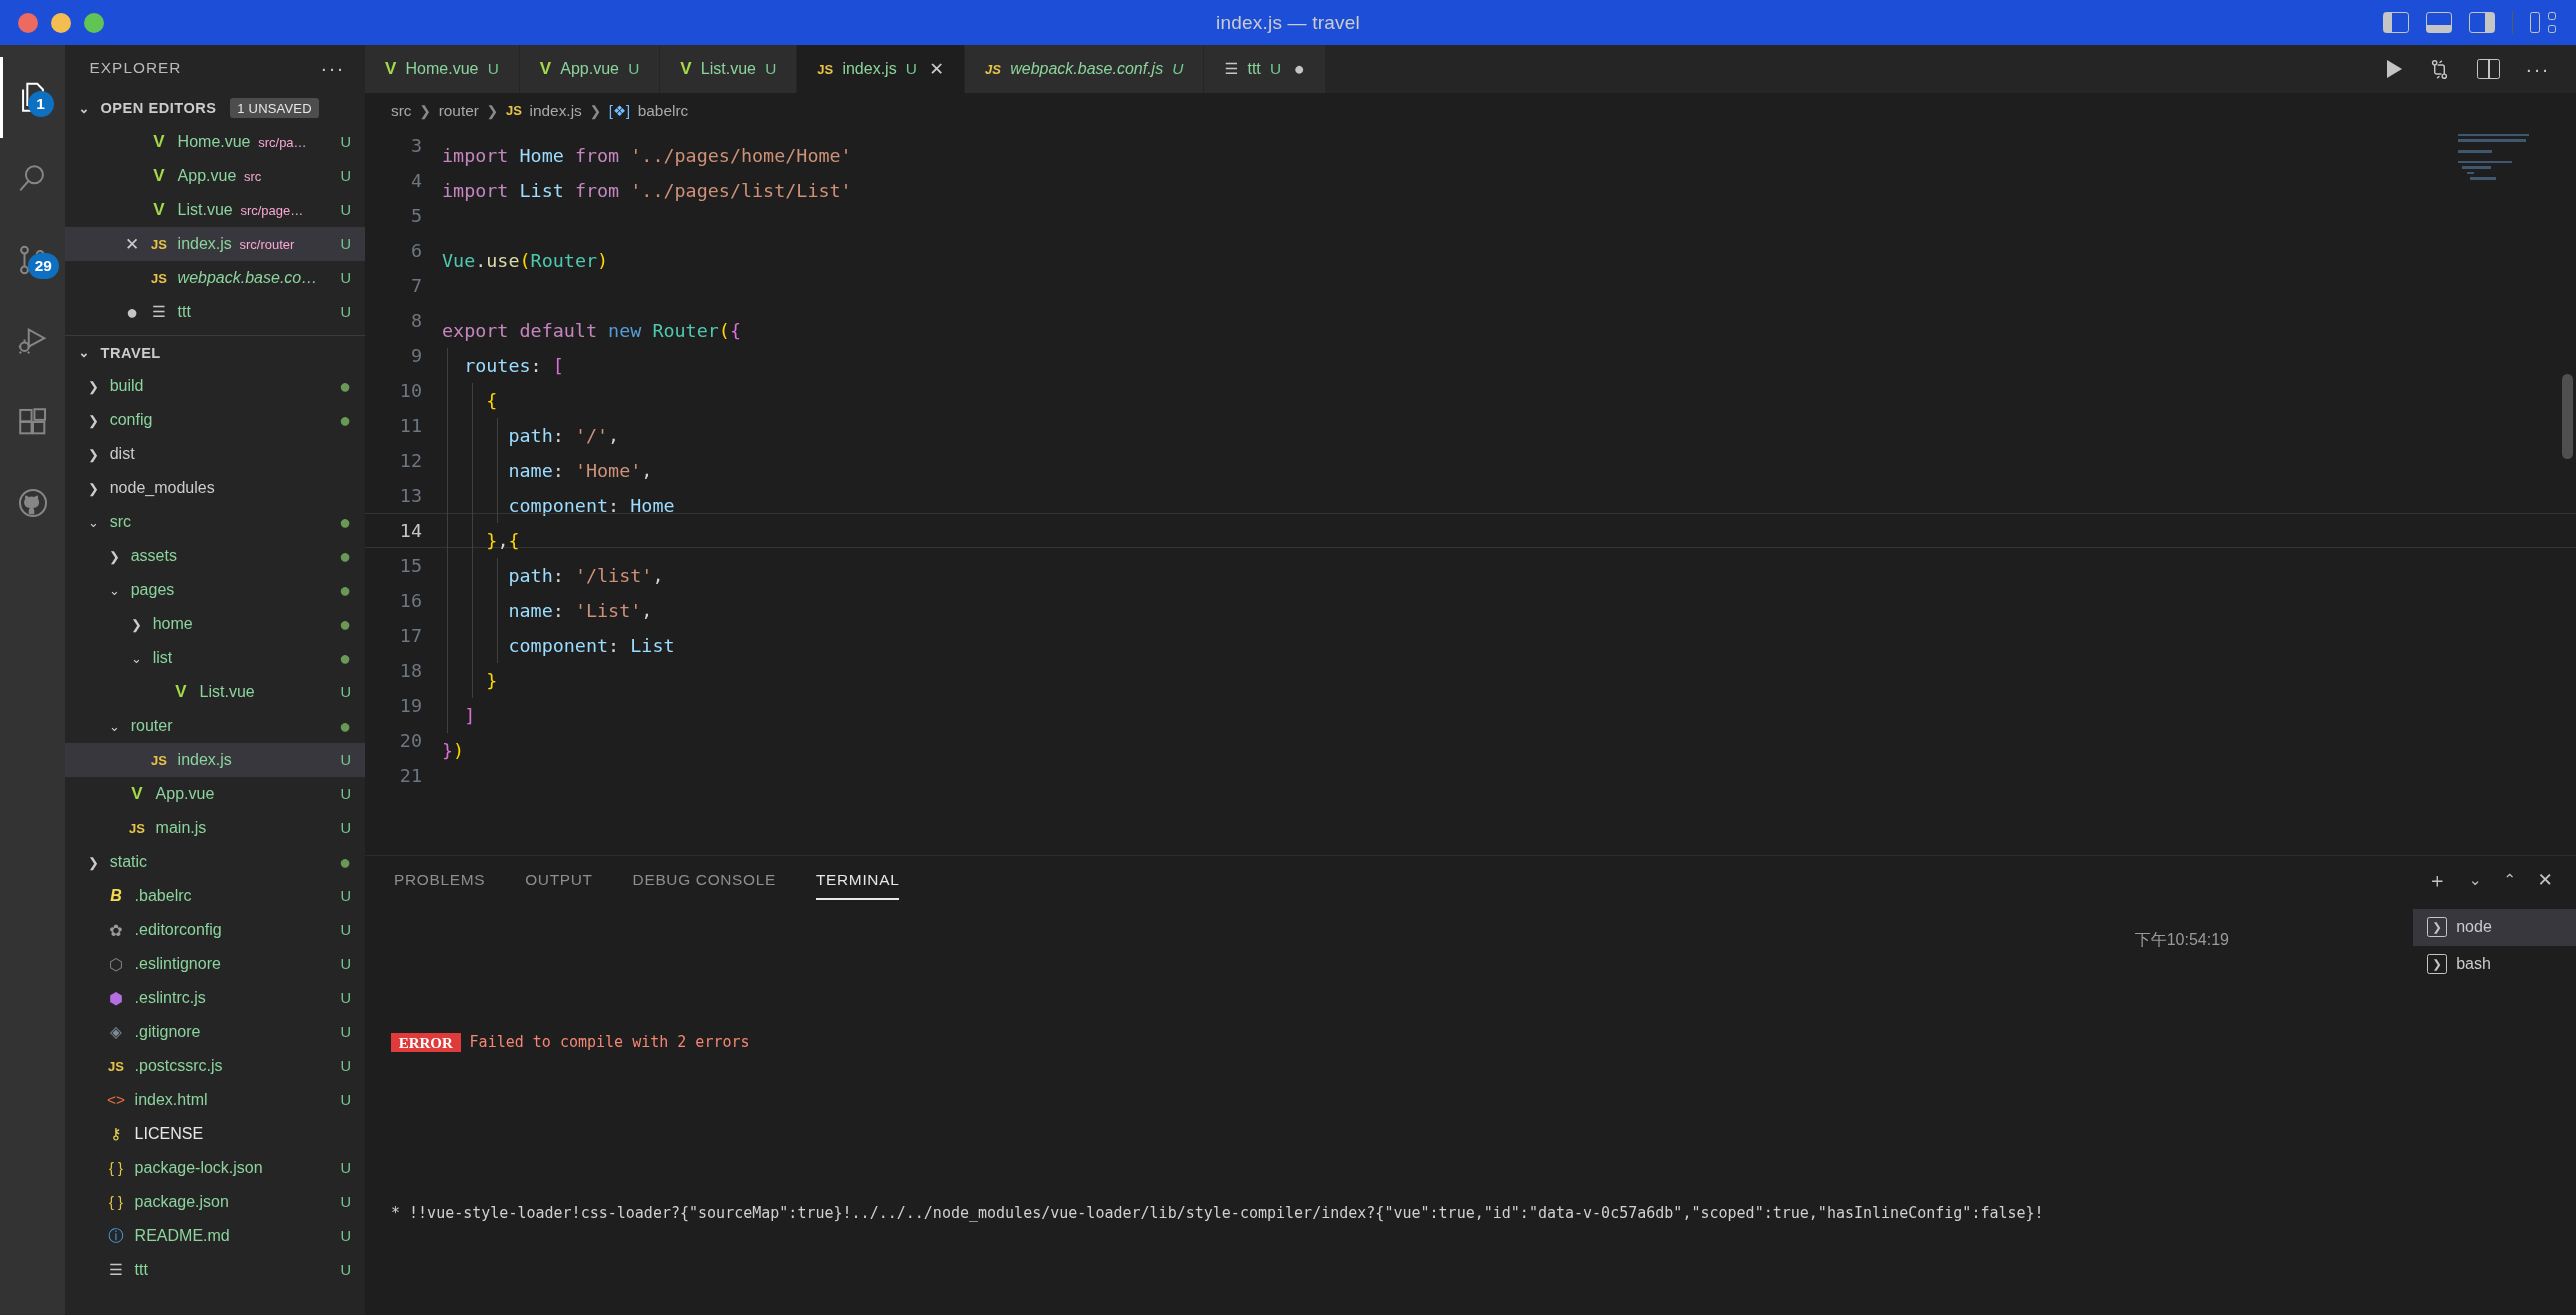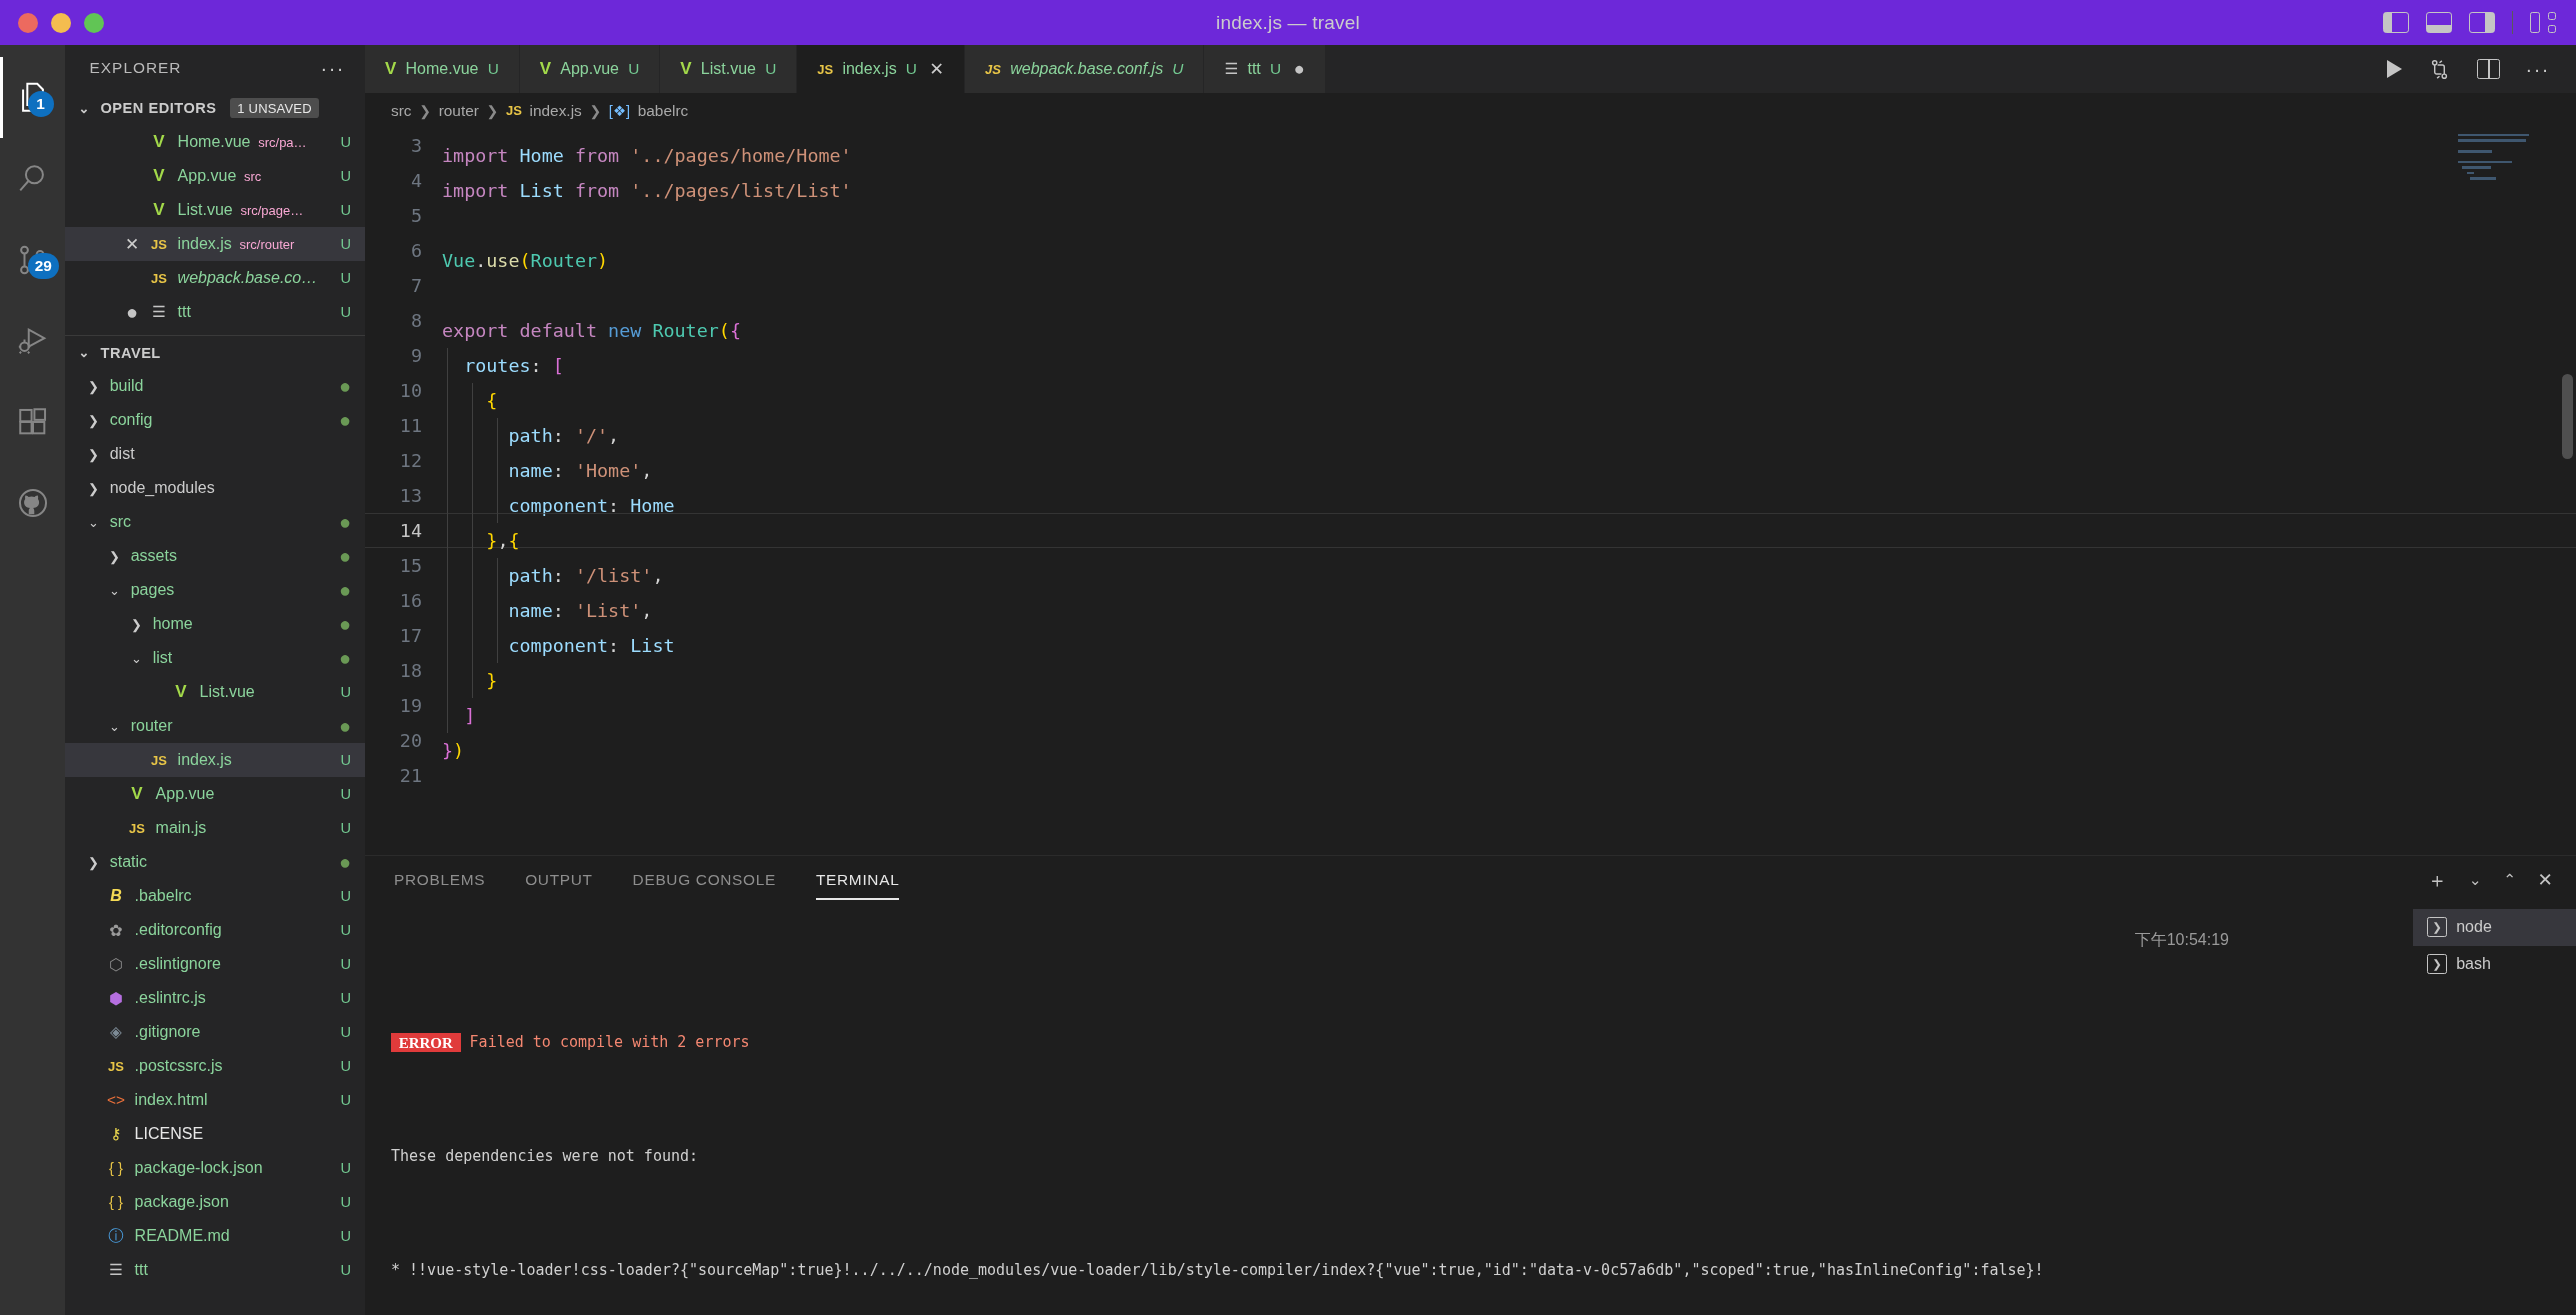--- a/index.html
+++ b/index.html
@@ -6,21 +6,21 @@
   html, body {
     width: 2576px; height: 1316px;
     background: #1e1e1e;
     font-family: "Liberation Sans", sans-serif;
     overflow: hidden;
   }
   .app { position: relative; width: 2576px; height: 1316px; display: flex; flex-direction: column; }
 
   
   .titlebar {
-    height: 45px; background: #6d28d9; flex: 0 0 45px;
+    height: 45px; background: #1d4ed8; flex: 0 0 45px;
     display: flex; align-items: center; position: relative;
   }
   .traffic { display: flex; gap: 13px; padding-left: 18.4px; align-items: center; }
   .dot { width: 20px; height: 20px; border-radius: 50%; }
   .dot.red { background: #ec6a5f; }
   .dot.yellow { background: #f4bd4f; }
   .dot.green { background: #61c555; }
   .title-text {
     position: absolute; left: 0; right: 0; text-align: center;
     color: #cccccc; font-size: 19px; letter-spacing: 0.2px;
@@ -649,21 +649,20 @@
             <span style="font-size:15.4px">⌃</span>
             <span style="font-size:18.4px">✕</span>
           </div>
         </div>
 
         <div class="panel-body">
           <div class="term">
             <div style="height:35px"></div>
             <div><span class="err-badge">ERROR</span><span class="err-text" id="err-msg"> Failed to compile with 2 errors</span></div>
             <div style="height:19px"></div>
-            <div>These dependencies were not found:</div>
             <div style="height:19px"></div>
             <div>* !!vue-style-loader!css-loader?{"sourceMap":true}!../../../node_modules/vue-loader/lib/style-compiler/index?{"vue":true,"id":"data-v-0c57a6db","scoped":true,"hasInlineConfig":false}!</div>
             
             
             
             
             
             
             
             

